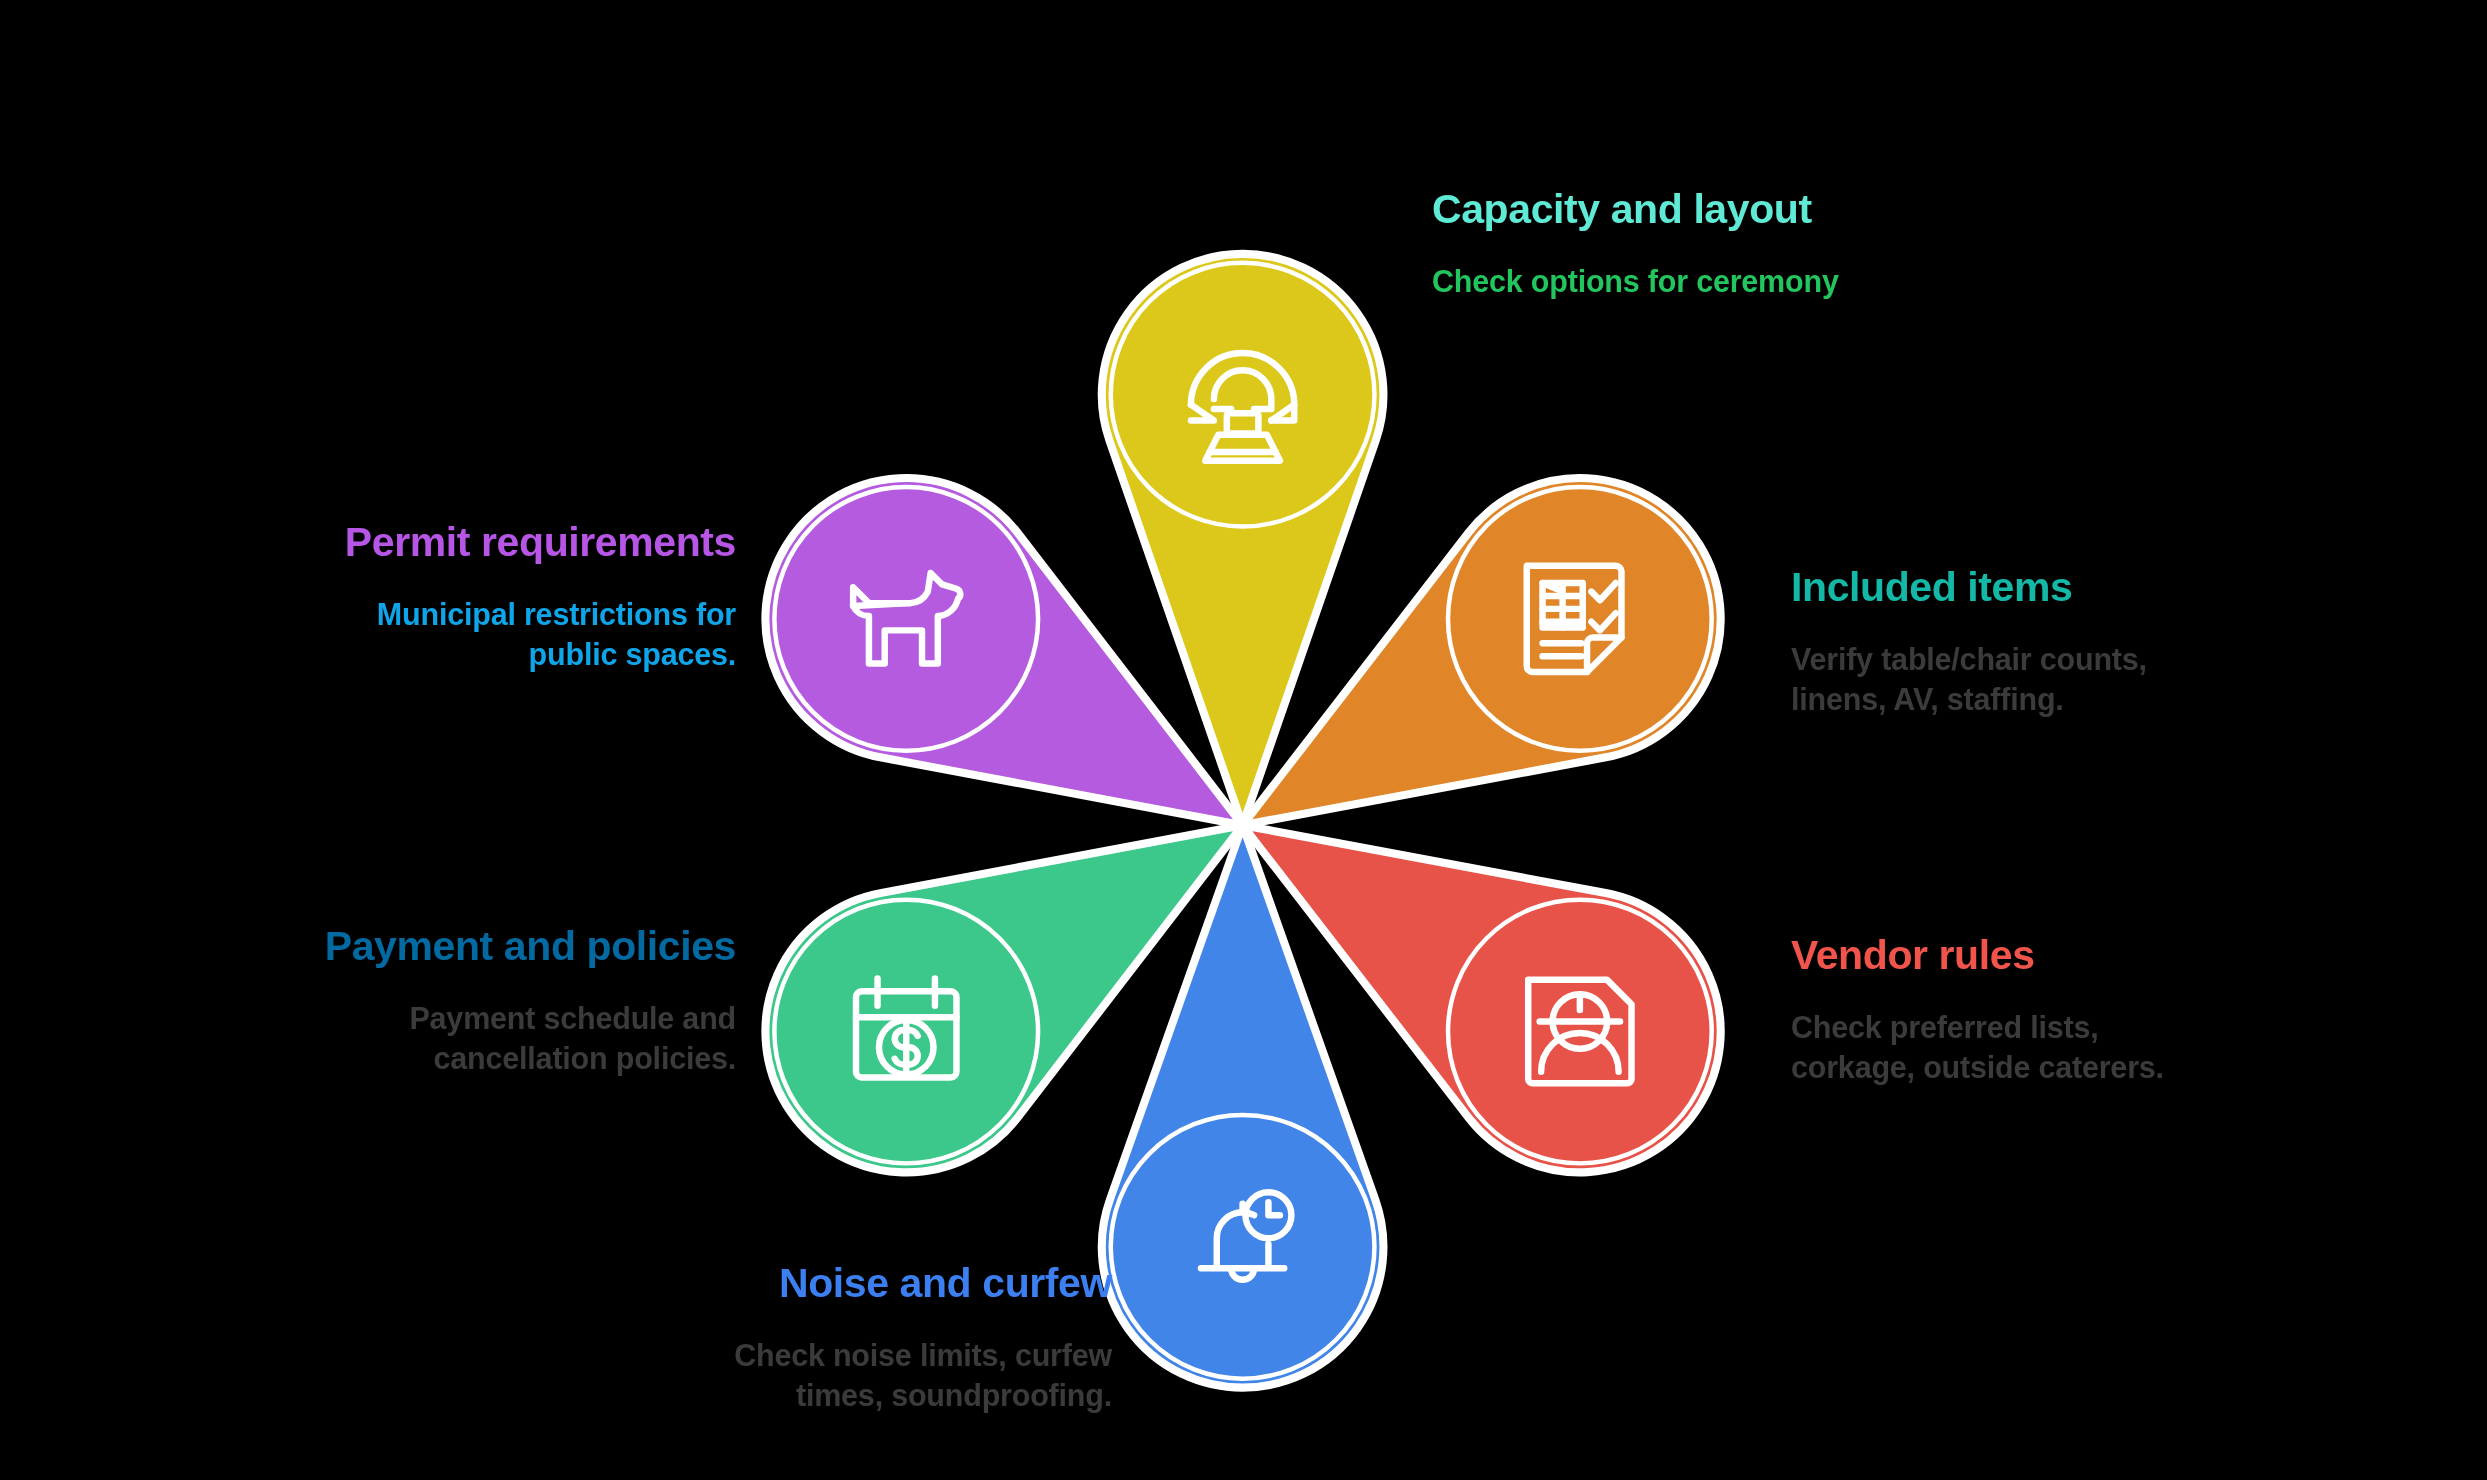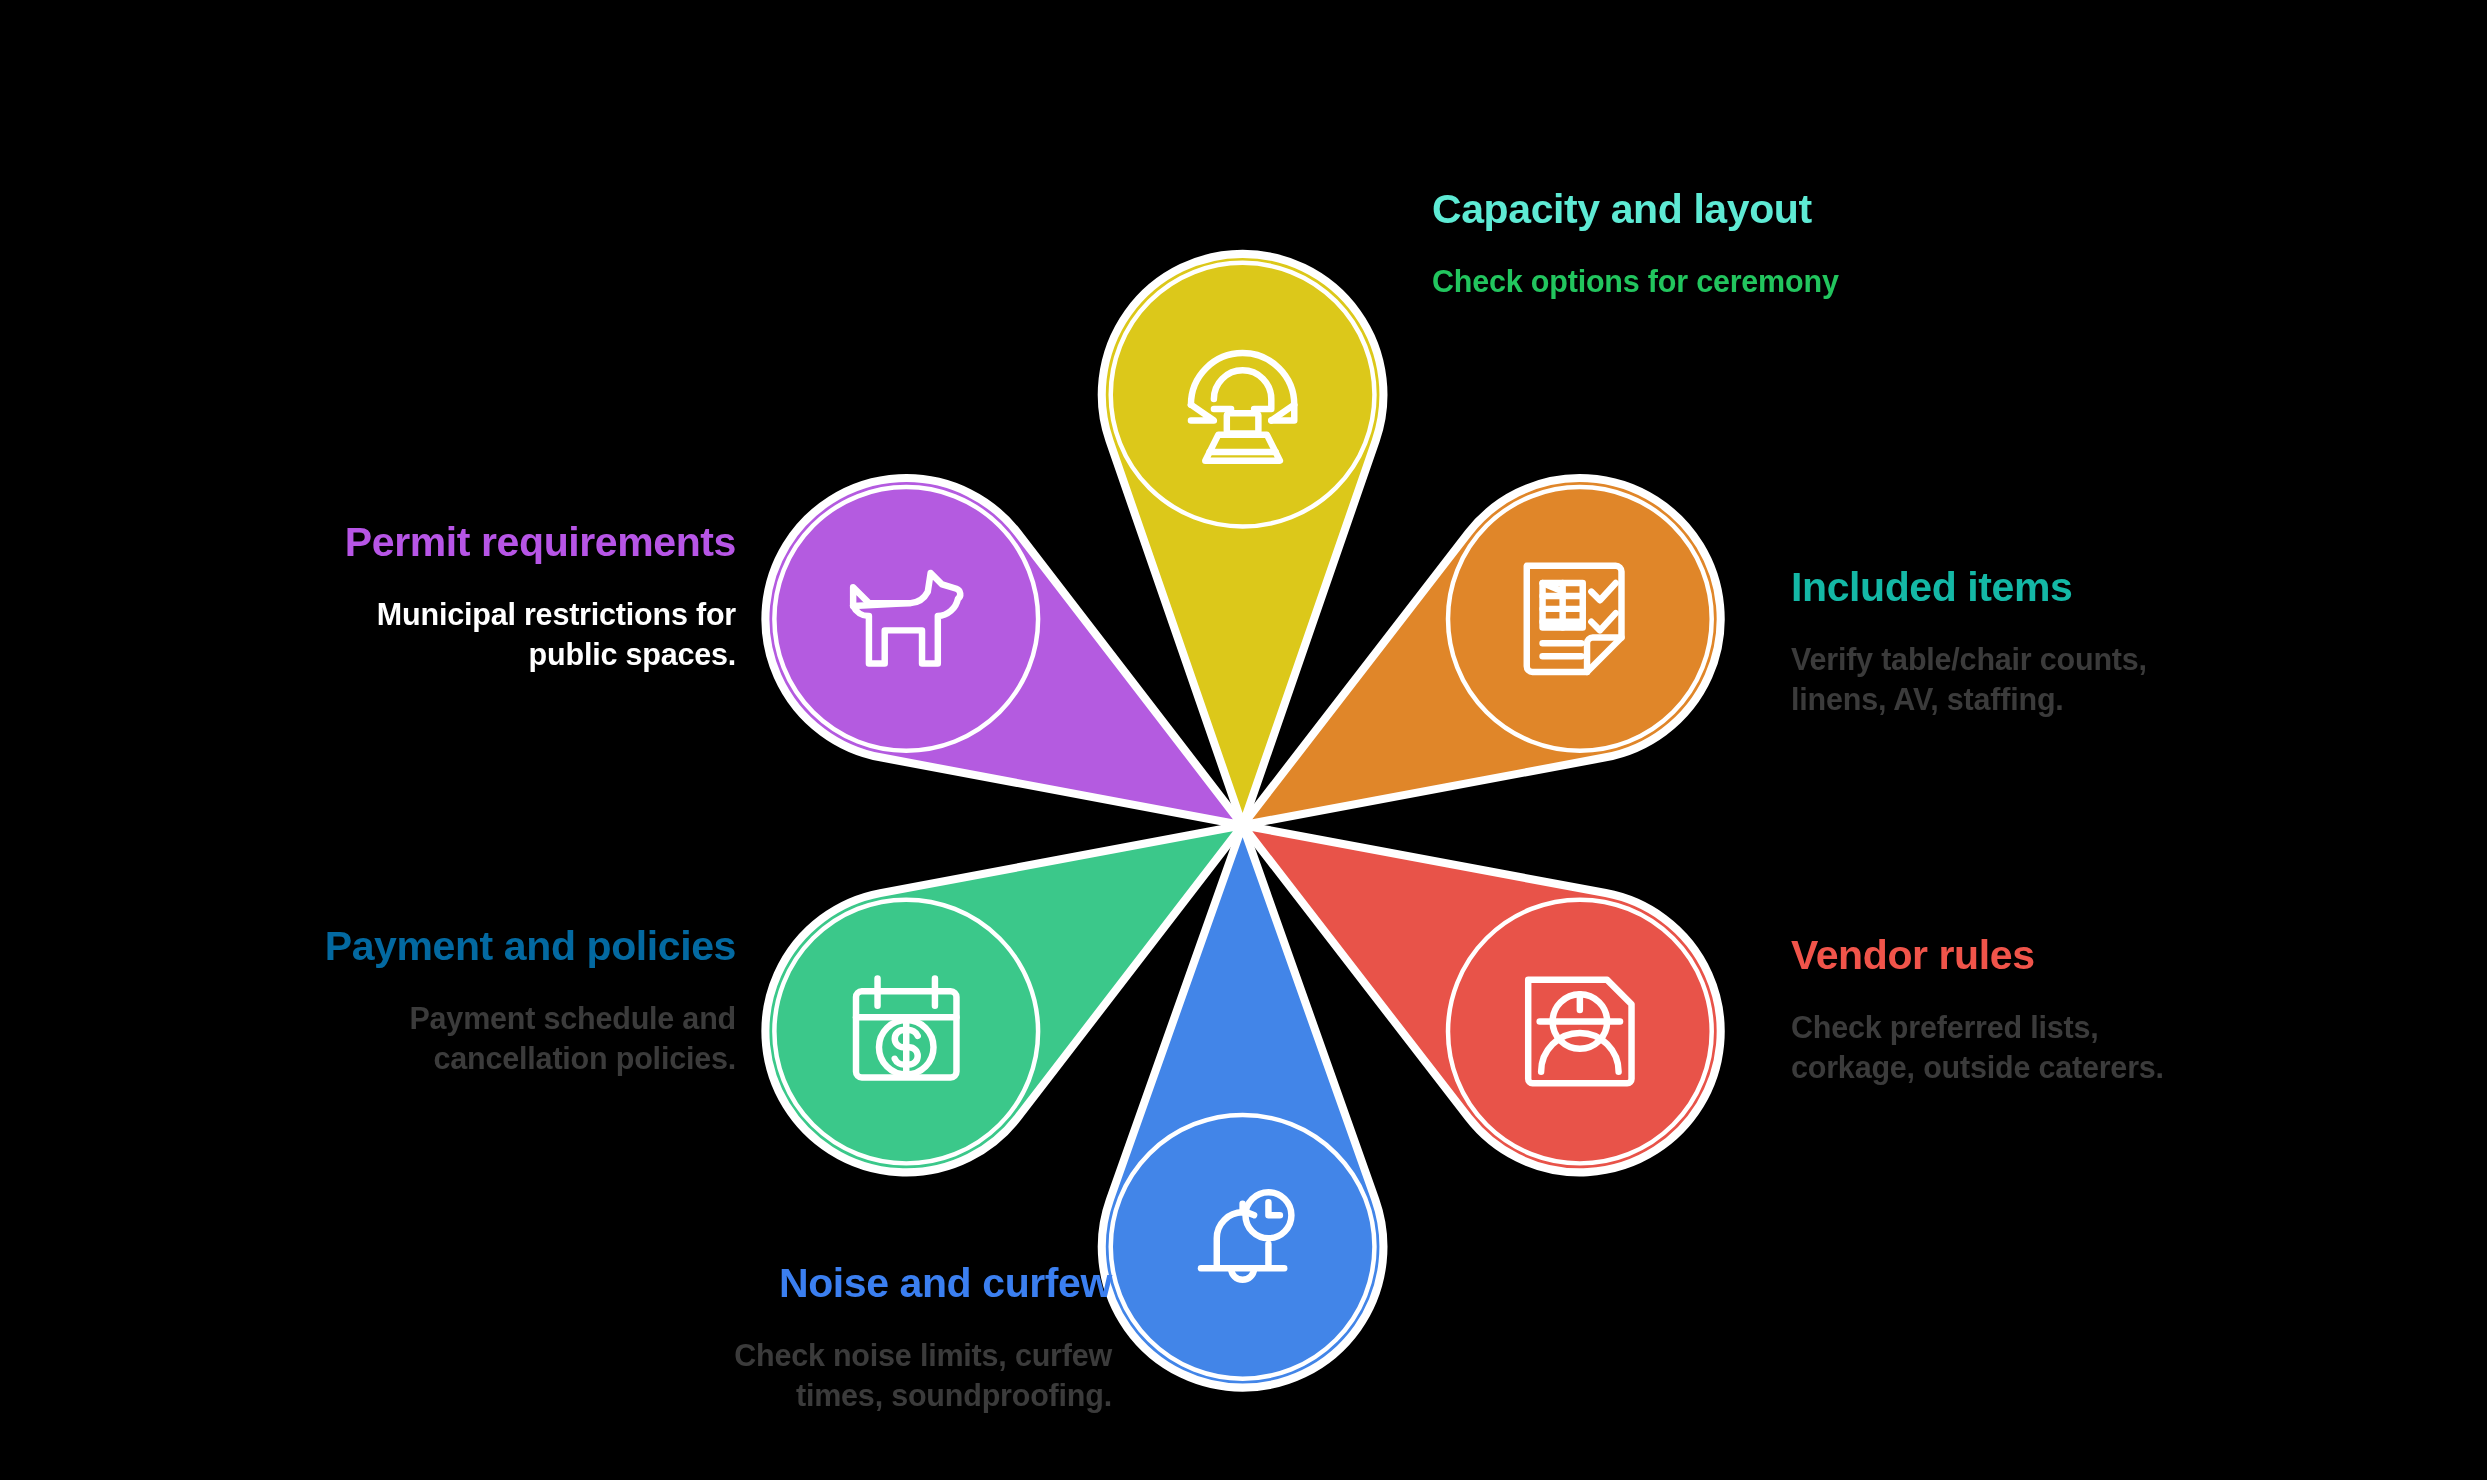--- a/index.html
+++ b/index.html
@@ -156,20 +156,20 @@
   <div class="txt-block left" id="blk-payment">
     <div class="blk-title" style="color: #0369a1;">Payment and policies</div>
     <div class="blk-body" style="color: rgb(59, 59, 59);">
       <div>Payment schedule and</div>
       <div>cancellation policies.</div>
     </div>
   </div>
 
   <div class="txt-block left" id="blk-permit">
     <div class="blk-title" style="color: rgb(183, 85, 230);">Permit requirements</div>
-    <div class="blk-body" style="color: #ffffff;">
+    <div class="blk-body" style="color: #0ea5e9;">
       <div>Municipal restrictions for</div>
       <div>public spaces.</div>
     </div>
   </div>
 
 </div>
 
 
 </body></html>

